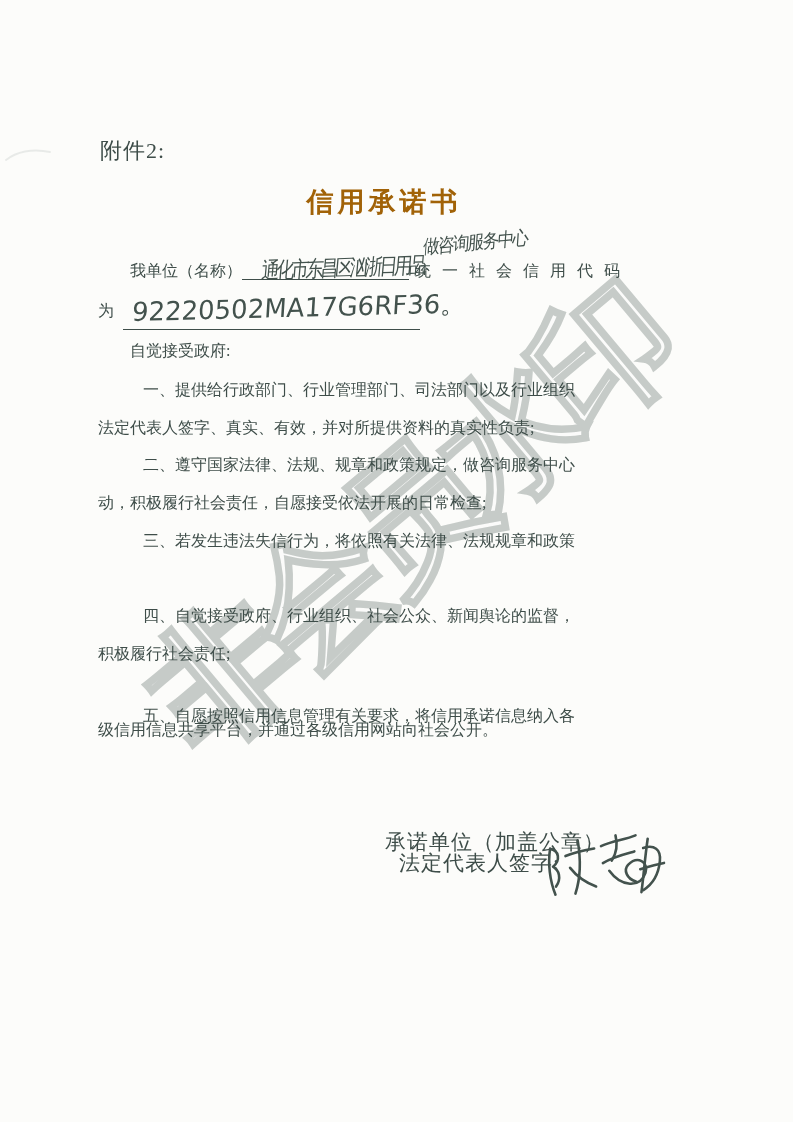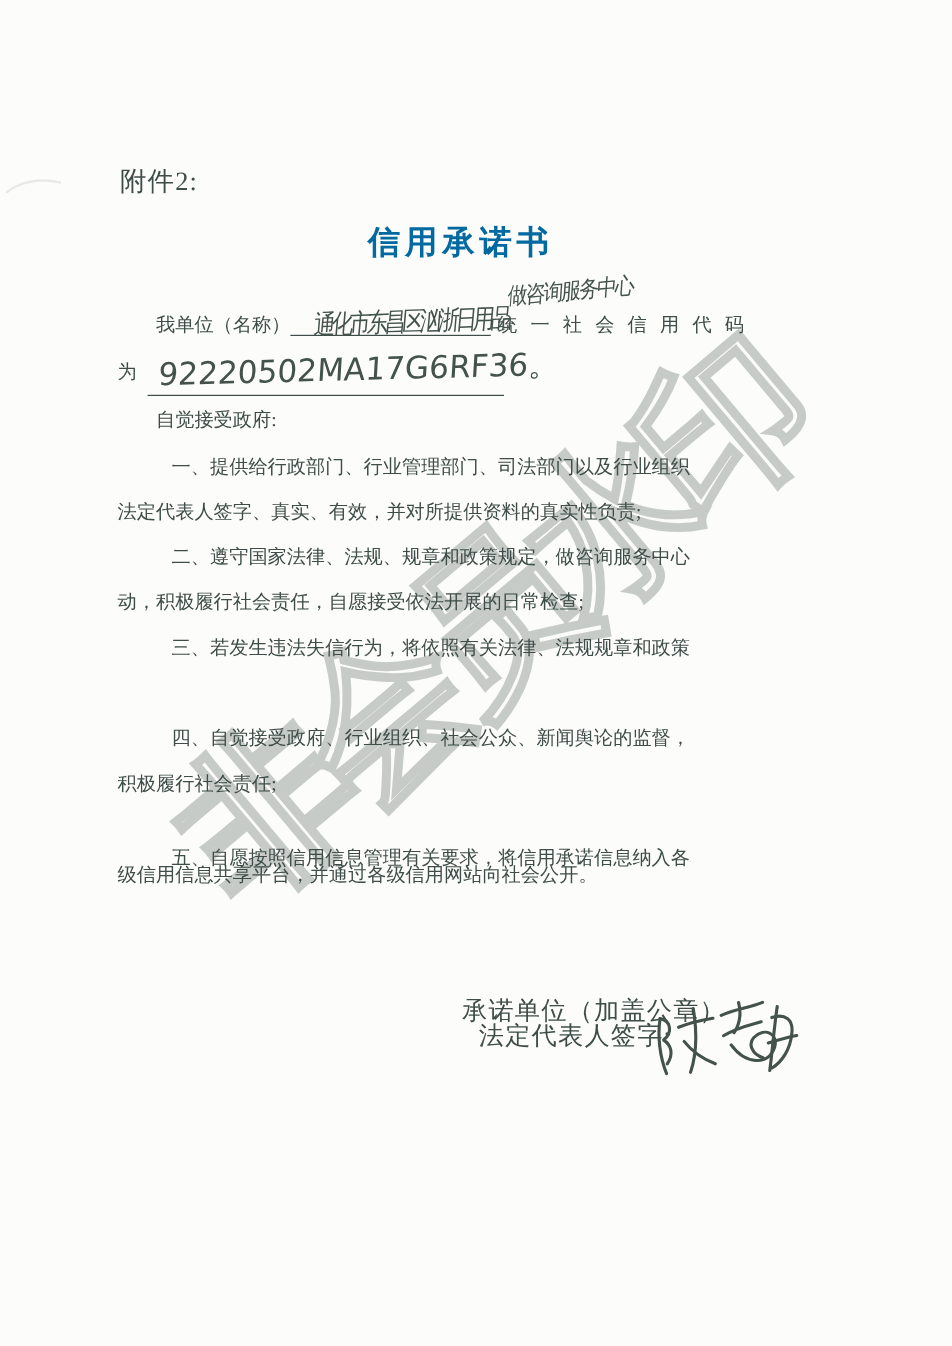--- a/index.html
+++ b/index.html
@@ -13,21 +13,21 @@
     transform:translate(-50%,-50%) rotate(-40deg);
     font-family:"DejaVu Sans","Liberation Sans",sans-serif;
     font-size:142px;font-weight:700;letter-spacing:-18px;white-space:nowrap;
     color:rgba(250,250,249,0.55);
     -webkit-text-stroke:3px #c6cbc8;
     z-index:1;pointer-events:none;
   }
   
   .printed{position:absolute;z-index:2;}
   .attachment{left:100px;top:136px;font-size:22px;font-weight:400;letter-spacing:1px;text-align:center;}
-  .title{left:0;top:184px;width:768px;text-align:center;font-size:27px;font-weight:700;letter-spacing:4px;color:#0369a1;}
+  .title{left:0;top:184px;width:768px;text-align:center;font-size:27px;font-weight:700;letter-spacing:4px;color:#a16207;}
   .bodyline{position:absolute;left:98px;font-size:16px;line-height:30px;white-space:nowrap;z-index:2;}
   .ind-sm{padding-left:32px;}
   .ind{padding-left:45px;}
   .suffix-spread{letter-spacing:11px;margin-left:6px;}
   
   .blank{display:inline-block;width:167px;border-bottom:1.6px solid #3e4d49;height:24px;vertical-align:-4px;}
   
   .hand{position:absolute;z-index:3;color:#43524d;font-family:"DejaVu Sans","Liberation Sans",sans-serif;white-space:nowrap;}
   .hand-company{left:263px;top:256px;font-size:22px;letter-spacing:-4px;transform:rotate(-2deg) skewX(-7deg) scaleX(0.82);transform-origin:left top;}
   .hand-company2{left:424px;top:234px;font-size:19px;letter-spacing:-2px;transform:rotate(-5deg) skewX(-9deg) scaleX(0.88);transform-origin:left top;}

